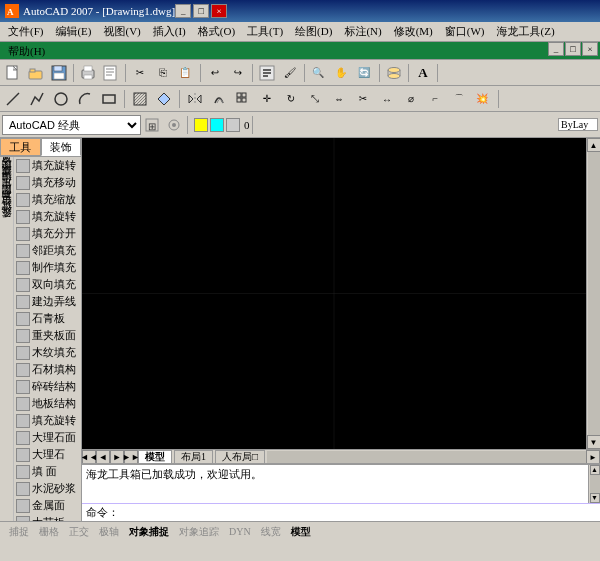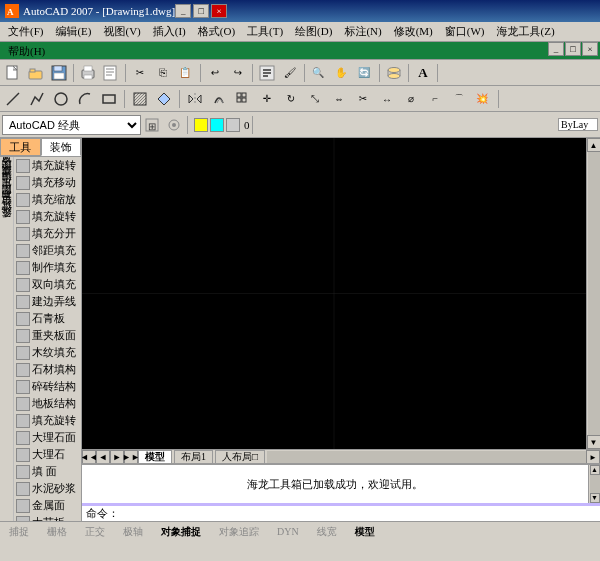--- a/index.html
+++ b/index.html
@@ -207,30 +207,29 @@
     
     .command-area {
       height: 58px;
       background: white;
       border-top: 2px solid #999;
       display: flex;
       flex-direction: column;
     }
     .command-output {
       flex: 1;
-      padding: 12px 4px;
+      padding: 2px 4px;
       font-size: 11px;
       overflow: hidden;
-      text-align: center;
     }
     .command-prompt {
       height: 18px;
       display: flex;
       align-items: center;
-      border-top: 3px solid #c4b5fd;
+      border-top: 1px solid #c4b5fd;
       padding: 0 4px;
       font-size: 11px;
     }
     .command-scroll {
       width: 12px;
       background: #d4d0c8;
       display: flex;
       flex-direction: column;
       align-items: center;
       border-left: 1px solid #999;
@@ -304,21 +303,21 @@
     }
 
     .status-bar {
       height: 20px;
       background: #d4d0c8;
       border-top: 1px solid #999;
       display: flex;
       align-items: center;
       padding: 0 4px;
       font-size: 11px;
-      gap: 8px;
+      gap: 0;
     }
     .status-item {
       padding: 0 4px;
       border: 1px solid transparent;
       height: 16px;
       display: flex;
       align-items: center;
       font-size: 10px;
     }
     .status-item.active {

